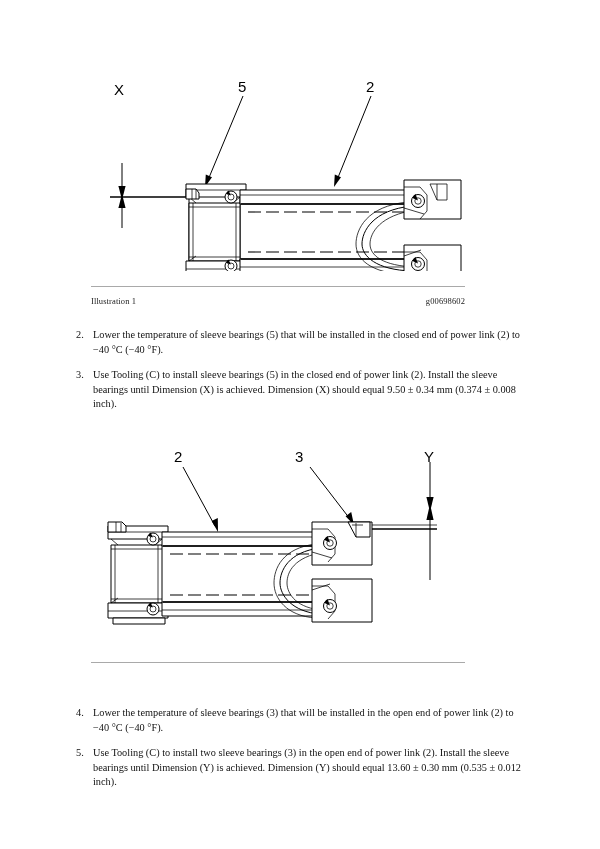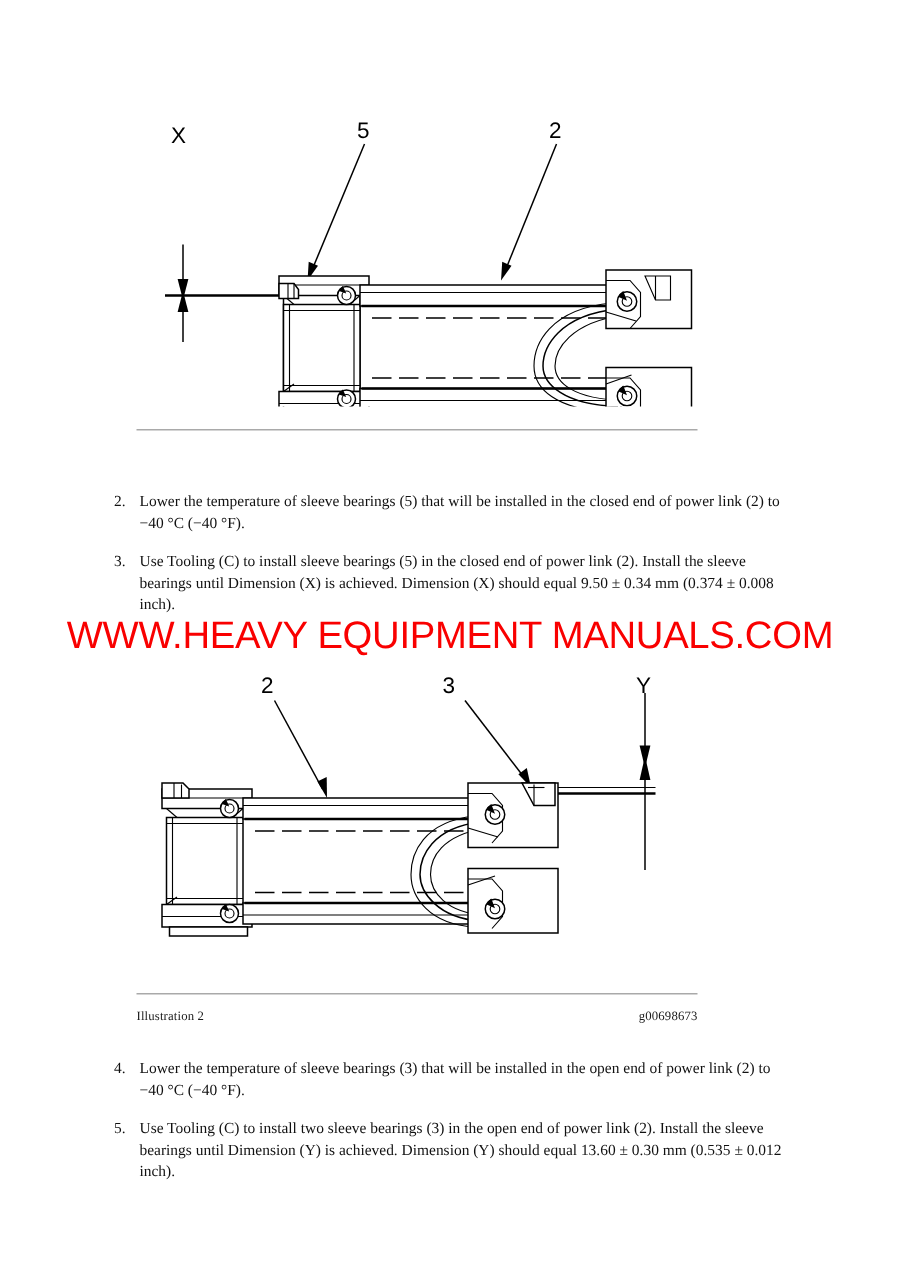--- a/index.html
+++ b/index.html
@@ -201,34 +201,37 @@
       </g>
 
       <text class="lbl" x="114" y="39">X</text>
       <text class="lbl" x="238" y="36">5</text>
       <text class="lbl" x="366" y="36">2</text>
     </svg>
   </div>
 
   <div class="caption-block" id="caption-block-1">
     <div class="caption-rule"></div>
+    <div class="caption-row">
+      <span>Illustration 1</span>
+      <span>g00698602</span>
+    </div>
   </div>
 
   <div class="steps" id="steps-upper">
     <div class="step">
       <span class="step-num">2.</span>
       <span class="step-text">Lower the temperature of sleeve bearings (5) that will be installed in the closed end of power link (2) to −40 °C (−40 °F).</span>
     </div>
     <div class="step">
       <span class="step-num">3.</span>
       <span class="step-text">Use Tooling (C) to install sleeve bearings (5) in the closed end of power link (2). Install the sleeve bearings until Dimension (X) is achieved. Dimension (X) should equal 9.50 ± 0.34 mm (0.374 ± 0.008 inch).</span>
     </div>
   </div>
 
-  <div id="watermark">WWW.HEAVY EQUIPMENT MANUALS.COM</div>
 
   <div class="figure" id="figure-2">
     <svg width="600" height="200" viewBox="0 0 600 200">
 
       <g>
         <line class="ln" x1="183" y1="27" x2="215" y2="86"></line>
         <polygon class="fillb" points="218,92 211.6,81 217.8,78"></polygon>
       </g>
 
       <g>
@@ -325,24 +328,20 @@
       </g>
 
       <text class="lbl" x="174" y="22">2</text>
       <text class="lbl" x="295" y="22">3</text>
       <text class="lbl" x="424" y="22">Y</text>
     </svg>
   </div>
 
   <div class="caption-block" id="caption-block-2">
     <div class="caption-rule"></div>
-    <div class="caption-row">
-      <span>Illustration 2</span>
-      <span>g00698673</span>
-    </div>
   </div>
 
   <div class="steps" id="steps-lower">
     <div class="step">
       <span class="step-num">4.</span>
       <span class="step-text">Lower the temperature of sleeve bearings (3) that will be installed in the open end of power link (2) to −40 °C (−40 °F).</span>
     </div>
     <div class="step">
       <span class="step-num">5.</span>
       <span class="step-text">Use Tooling (C) to install two sleeve bearings (3) in the open end of power link (2). Install the sleeve bearings until Dimension (Y) is achieved. Dimension (Y) should equal 13.60 ± 0.30 mm (0.535 ± 0.012 inch).</span>

